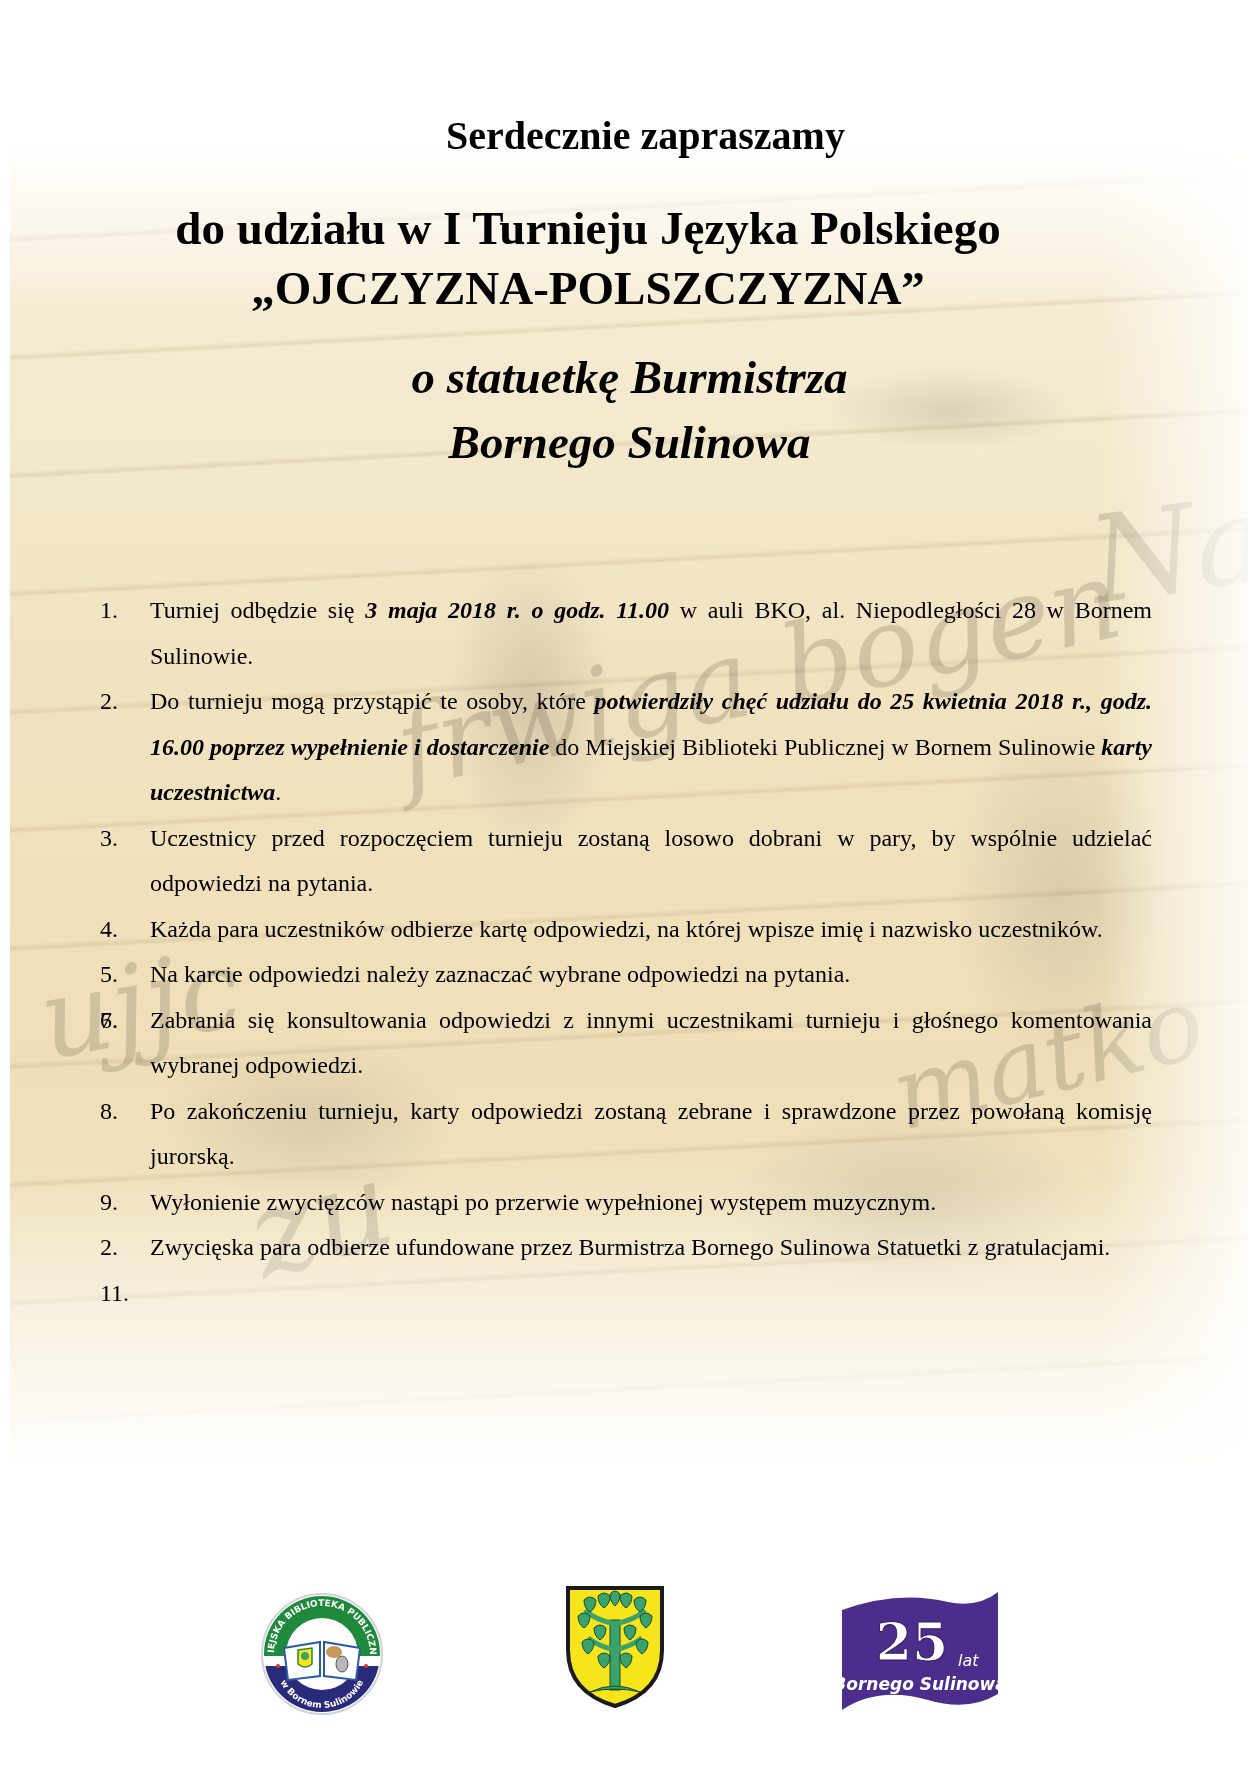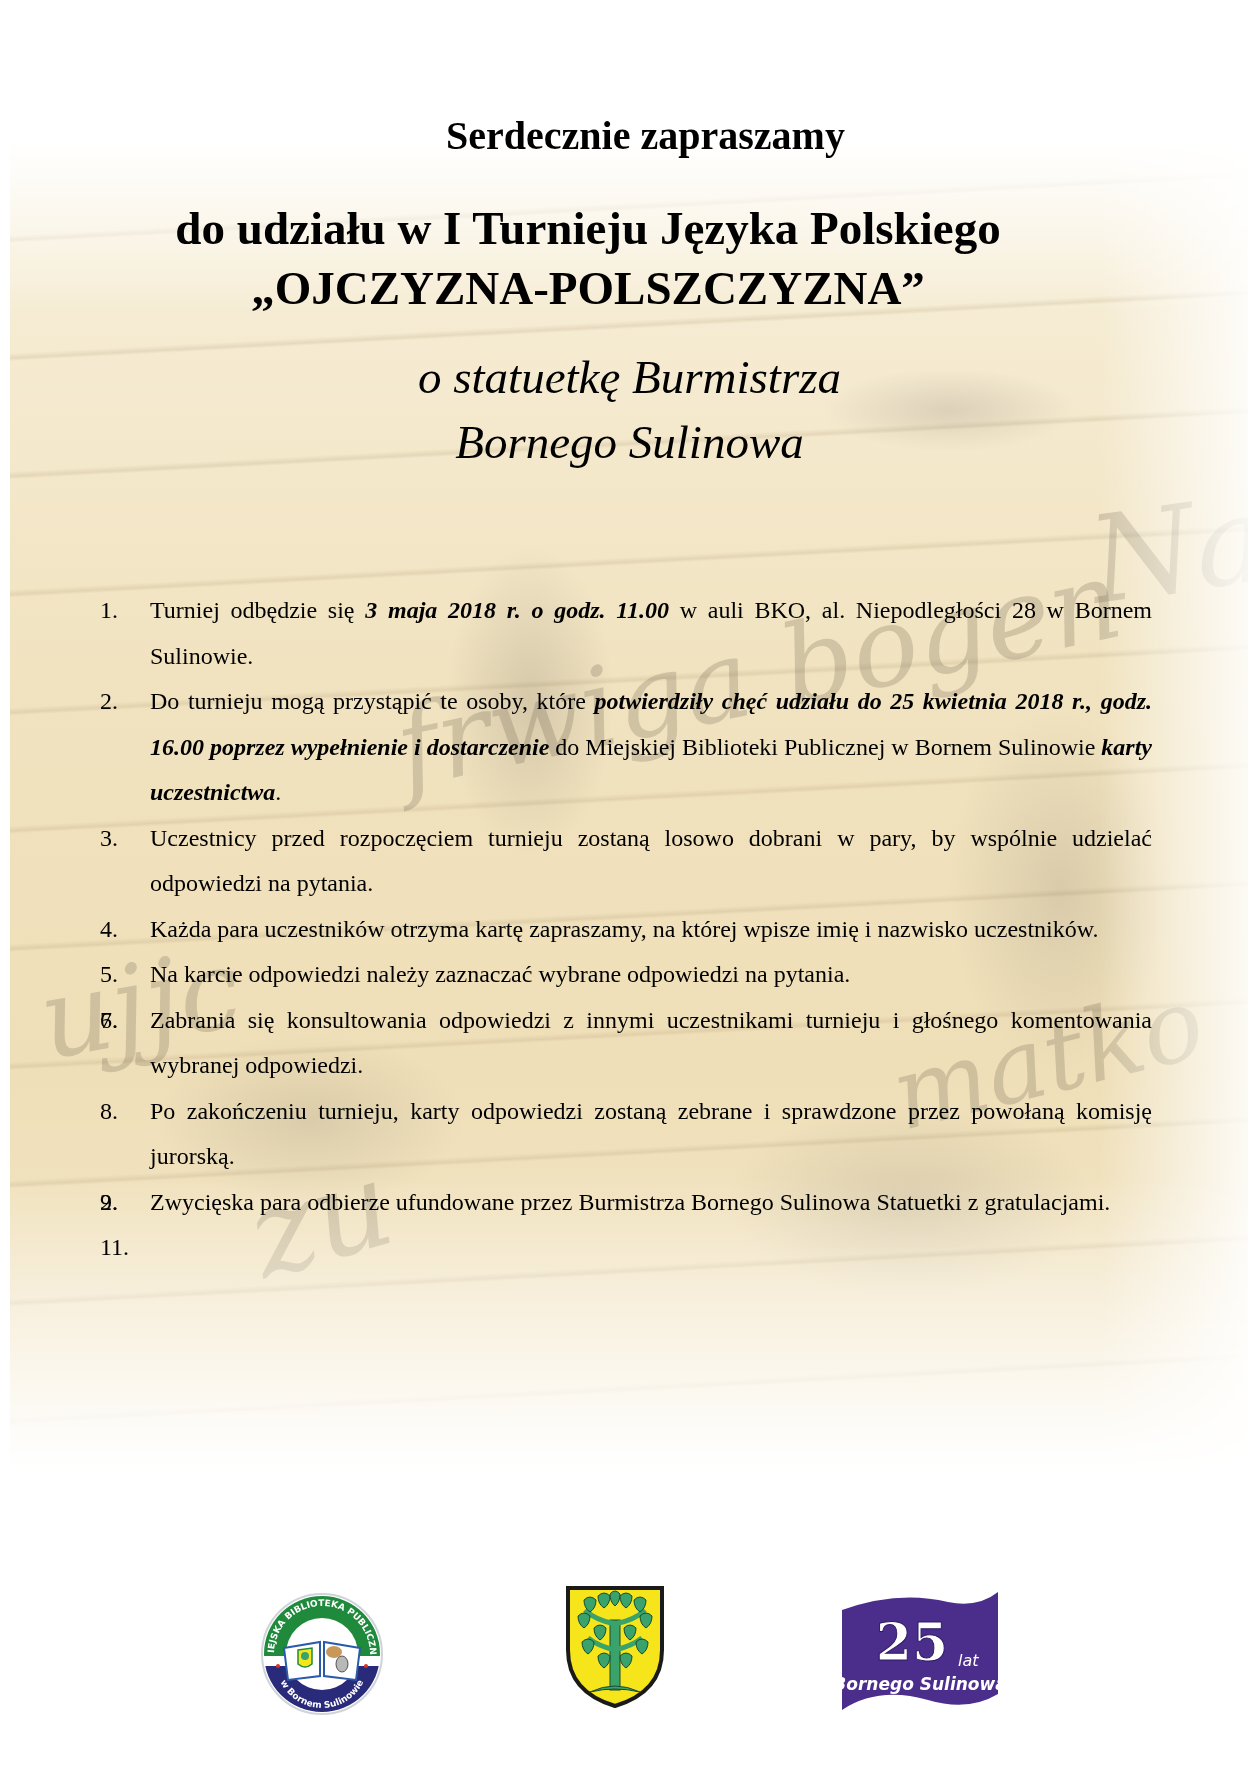--- a/index.html
+++ b/index.html
@@ -36,21 +36,21 @@
     .h-invite {
       position: absolute; top: 112px; left: 0; width: 1259px; text-align: center;
       font-size: 40px; font-weight: bold; padding-left: 16px;
     }
     .h-main {
       position: absolute; top: 198px; left: 0; width: 1176px; text-align: center;
       font-size: 47px; font-weight: bold; line-height: 60px;
     }
     .h-sub {
       position: absolute; top: 345px; left: 0; width: 1259px; text-align: center;
-      font-size: 47px; font-weight: normal; font-style: italic; line-height: 65px;
+      font-size: 47px; font-weight: bold; font-style: italic; line-height: 65px;
     }
 
     .rules {
       position: absolute; left: 100px; top: 588px; width: 1052px;
       font-size: 24px; line-height: 45.5px; margin: 0; padding: 0; list-style: none;
     }
     .rules li { position: relative; padding-left: 50px; text-align: justify; text-align-last: left; }
     .rules .num { position: absolute; left: 0; top: 0; }
     .rules b { font-weight: bold; font-style: italic; }
 
@@ -79,26 +79,26 @@
   </div>
   <div class="h-sub">
     <div>o statuetkę Burmistrza</div>
     <div>Bornego Sulinowa</div>
   </div>
 
   <ol class="rules">
     <li><span class="num">1.</span><span>Turniej odbędzie się </span><b>3 maja 2018 r. o godz. 11.00</b><span> w auli BKO, al. Niepodległości 28 w Bornem Sulinowie.</span></li>
     <li><span class="num">2.</span><span>Do turnieju mogą przystąpić te osoby, które </span><b>potwierdziły chęć udziału do 25 kwietnia 2018 r., godz. 16.00 poprzez wypełnienie i dostarczenie</b><span> do Miejskiej Biblioteki Publicznej w Bornem Sulinowie </span><b>karty uczestnictwa</b><span>.</span></li>
     <li><span class="num">3.</span><span>Uczestnicy przed rozpoczęciem turnieju zostaną losowo dobrani w pary, by wspólnie udzielać odpowiedzi na pytania.</span></li>
-    <li><span class="num">4.</span><span>Każda para uczestników otrzyma kartę zapraszamy, na której wpisze imię i nazwisko uczestników.</span></li>
+    <li><span class="num">4.</span><span>Każda para uczestników odbierze kartę odpowiedzi, na której wpisze imię i nazwisko uczestników.</span></li>
     <li><span class="num">5.</span><span>Na karcie odpowiedzi należy zaznaczać wybrane odpowiedzi na pytania.</span></li>
     <li><span class="num">6.</span></li>
     <li><span class="num">7.</span><span>Zabrania się konsultowania odpowiedzi z innymi uczestnikami turnieju i głośnego komentowania wybranej odpowiedzi.</span></li>
     <li><span class="num">8.</span><span>Po zakończeniu turnieju, karty odpowiedzi zostaną zebrane i sprawdzone przez powołaną komisję jurorską.</span></li>
-    <li><span class="num">9.</span></li>
+    <li><span class="num">9.</span><span>Wyłonienie zwycięzców nastąpi po przerwie wypełnionej występem muzycznym.</span></li>
     <li><span class="num">2.</span><span>Zwycięska para odbierze ufundowane przez Burmistrza Bornego Sulinowa Statuetki z gratulacjami.</span></li>
     <li><span class="num">11.</span></li>
   </ol>
 
   <div class="logos">
 
     <div class="logo logo-library">
       <svg width="136" height="124" viewBox="0 0 136 124">
         <defs>
           <clipPath id="lc">

